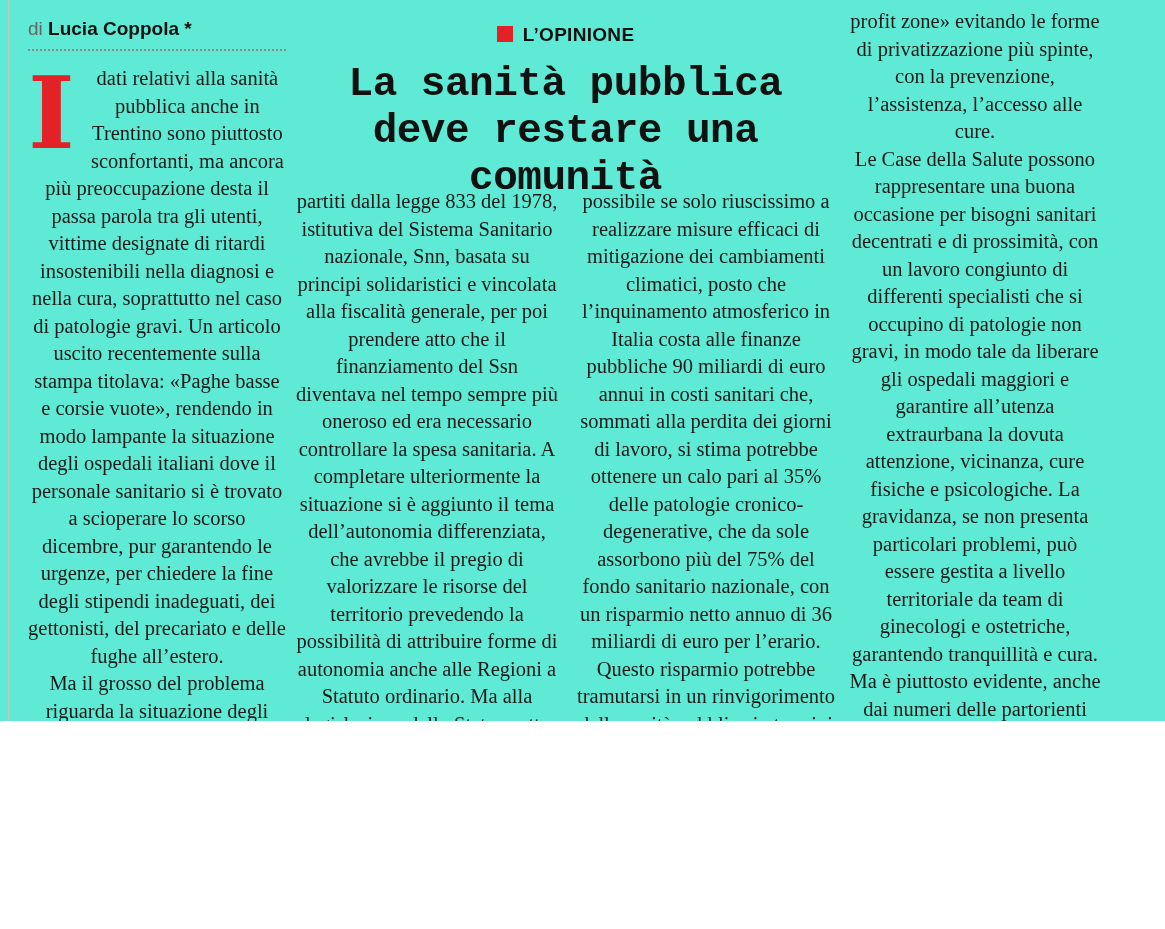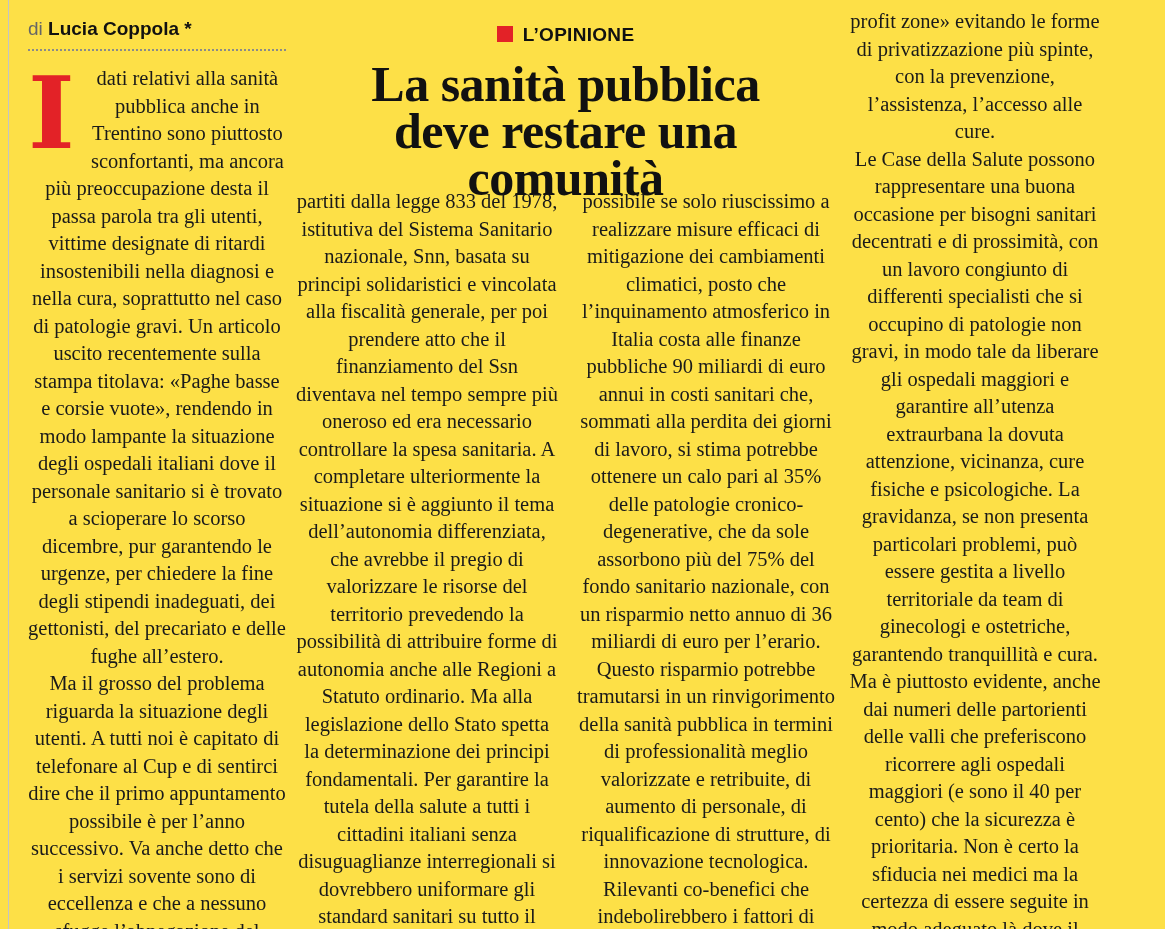--- a/index.html
+++ b/index.html
@@ -1,17 +1,17 @@
 <!DOCTYPE html>
 <html><head>
 <meta charset="utf-8">
 <style>
   html,body { margin:0; padding:0; background:#fff; }
   .page {
-    position:relative; width:1165px; height:929px; background:#fde047;
+    position:relative; width:1165px; height:721px; background:#5eead4;
     overflow:hidden; color:#1a1a1a;
   }
   .left-rule {
     position:absolute; left:8px; top:0; width:1px; height:929px;
     background:#c4c4c4;
   }
   
   .col1 { position:absolute; left:28px;  top:18px;  width:258px; }
   .hdr  { position:absolute; left:295px; top:24px;  width:541px; text-align:center; }
   .col2 { position:absolute; left:296px; top:188px; width:262px; }
@@ -27,21 +27,21 @@
   
   .kicker {
     font-family:"Liberation Sans", sans-serif; font-weight:700; font-size:19px;
     color:#111; letter-spacing:0.3px;
   }
   .kicker .sq {
     display:inline-block; width:16px; height:16px; background:#e32227;
     margin-right:10px; vertical-align:-1px;
   }
   .title {
-    font-family:Liberation Serif, serif; font-weight:700; font-size:50px;
+    font-family:Liberation Mono, monospace; font-weight:700; font-size:41px;
     line-height:47px; letter-spacing:-0.5px; color:#111; margin-top:15px;
   }
   
   .body-txt {
     font-family:"Liberation Serif", serif; font-size:20.5px; line-height:27.5px;
     color:#1a1a1a; text-align:left;
   }
   .body-txt p { margin:0;text-align:center; }
   .drop-cap {
     float:left; font-family:"DejaVu Serif", serif; font-weight:700;

